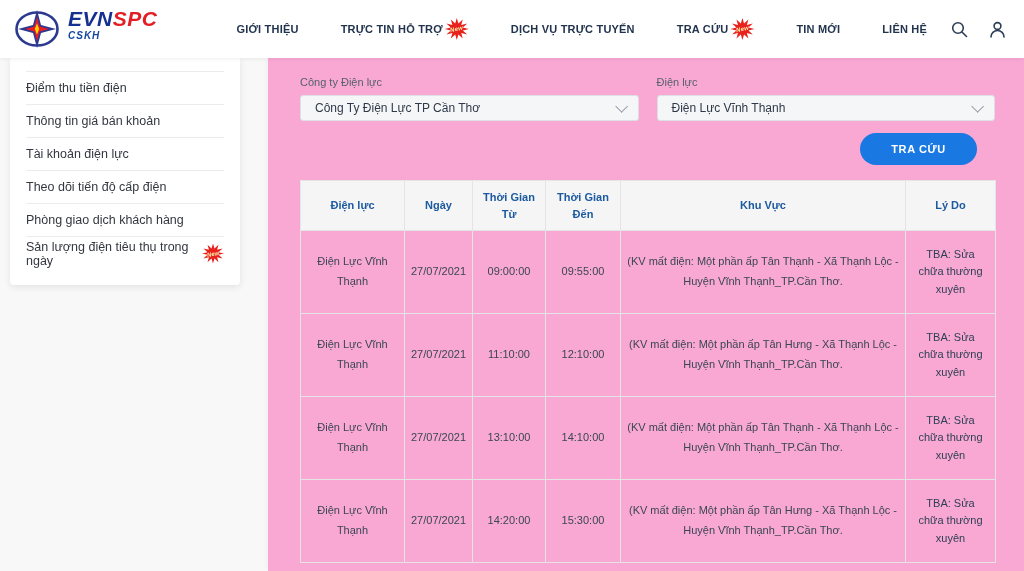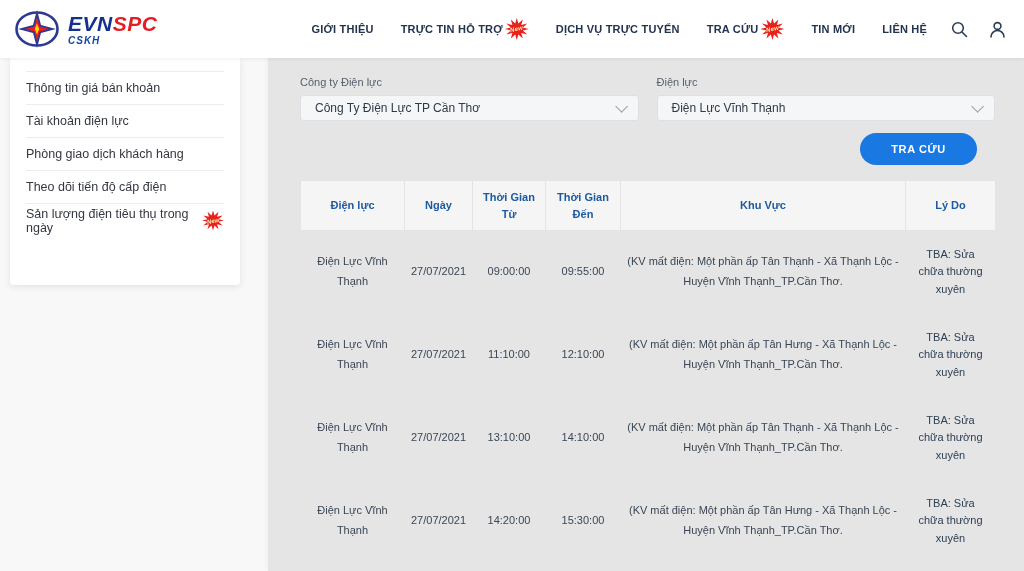--- a/index.html
+++ b/index.html
@@ -3,29 +3,29 @@
 <meta charset="utf-8">
 <style>
   * { margin:0; padding:0; box-sizing:border-box; }
   html,body { width:1024px; height:571px; overflow:hidden;
     font-family:"Liberation Sans","DejaVu Sans",sans-serif; background:#f8f8f8; }
 
   
   .header { position:absolute; top:0; left:0; width:1024px; height:58px;
     background:#fff; z-index:20; display:flex; align-items:center;
     padding:0 18px 0 14px; box-shadow:0 1px 4px rgba(0,0,0,.07); }
-  .logo { display:flex; align-items:center; gap:8px; }
+  .logo { display:flex; align-items:flex-start; gap:8px; }
   .logo-txt { line-height:1; font-style:italic; font-weight:bold; }
   .logo-line1 { font-size:21px; letter-spacing:.5px; }
   .logo-evn { color:#15308f; } .logo-spc { color:#e31e24; }
   .logo-cskh { font-size:10px; color:#1546a0; letter-spacing:1px; margin-top:2px; }
   .nav { display:flex; align-items:center; gap:27px; margin-left:auto; }
   .nav-item { display:flex; align-items:center; gap:2px; cursor:pointer;
     font-size:11px; font-weight:bold; color:#22334e; letter-spacing:.2px;
-    text-decoration:none; white-space:nowrap; }
+    text-decoration:none; white-space:nowrap;margin-left:15px; }
   .nav-icons { display:flex; align-items:center; gap:21px; margin-left:24px; }
   .icon-btn { cursor:pointer; display:flex; align-items:center; }
 
   
   .badge-burst { position:relative; width:24px; height:22px; flex:0 0 auto;
     background:#e8211d; display:inline-flex; align-items:center; justify-content:center;
     clip-path:polygon(100% 50%,75.1% 56.7%,93.3% 75%,68.4% 68.4%,75% 93.3%,56.7% 75.1%,50% 100%,43.3% 75.1%,25% 93.3%,31.6% 68.4%,6.7% 75%,24.9% 56.7%,0% 50%,24.9% 43.3%,6.7% 25%,31.6% 31.6%,25% 6.7%,43.3% 24.9%,50% 0%,56.7% 24.9%,75% 6.7%,68.4% 31.6%,93.3% 25%,75.1% 43.3%); }
   .badge-burst i { font-size:6px; font-weight:bold; font-style:italic; color:#ffe9a8;
     transform:rotate(-12deg); }
 
@@ -34,21 +34,21 @@
     background:#fff; z-index:5; border-radius:0 0 4px 4px;
     box-shadow:0 2px 7px rgba(0,0,0,.09); padding:0 16px; }
   .side-stub { height:14px; border-bottom:1px solid #ececec; }
   .side-item { display:flex; align-items:center; gap:3px; height:33px;
     font-size:12.5px; color:#333740; cursor:pointer; border-bottom:1px solid #ececec; }
   .side-item:last-child { border-bottom:none; }
   .side-item .badge-burst { width:22px; height:20px; }
 
   
   .main { position:absolute; left:268px; top:58px; width:756px; height:513px;
-    background:#e5e5e5; box-shadow:0 0 6px rgba(0,0,0,.06); padding:18px 0 0 32px; }
+    background:#f9a8d4; box-shadow:0 0 6px rgba(0,0,0,.06); padding:18px 0 0 32px; }
   .filters { width:695px; display:grid; grid-template-columns:1fr 1fr; column-gap:18px; }
   .field-label { font-size:11px; color:#55606d; margin-bottom:7px; }
   .select { height:26px; background:#f5f6f7; border:1px solid #dcdfe3; border-radius:3px;
     display:flex; align-items:center; padding:0 14px; cursor:pointer; }
   .select-value { font-size:12px; color:#2e3a49; }
   .chevron { margin-left:auto; width:9px; height:9px; border-right:1.6px solid #97a0ab;
     border-bottom:1.6px solid #97a0ab; transform:rotate(45deg) translateY(-3px); }
   .btn-row { width:695px; display:flex; justify-content:flex-end; margin-top:12px;
     padding-right:18px; }
   .btn-primary { width:117px; height:32px; border:none; border-radius:16px;
@@ -126,30 +126,33 @@
           <path class="ico" d="M2 16 a6.5 6.5 0 0 1 13 0"></path>
         </svg>
     </span>
   </div>
 </div>
 
 <aside class="sidebar">
   <div class="side-stub"></div>
   <div id="side-items">
       <div class="side-item">
+        <span>Điểm thu tiền điện</span>
+      </div>
+      <div class="side-item">
         <span>Thông tin giá bán khoản</span>
       </div>
       <div class="side-item">
         <span>Tài khoản điện lực</span>
       </div>
       <div class="side-item">
+        <span>Theo dõi tiến độ cấp điện</span>
+      </div>
+      <div class="side-item">
         <span>Phòng giao dịch khách hàng</span>
-      </div>
-      <div class="side-item">
-        <span>Theo dõi tiến độ cấp điện</span>
       </div>
       <div class="side-item">
         <span>Sản lượng điện tiêu thụ trong ngày</span>
         <span class="badge-burst">
           <i>New</i>
         </span>
       </div>
     </div>
 </aside>
 

